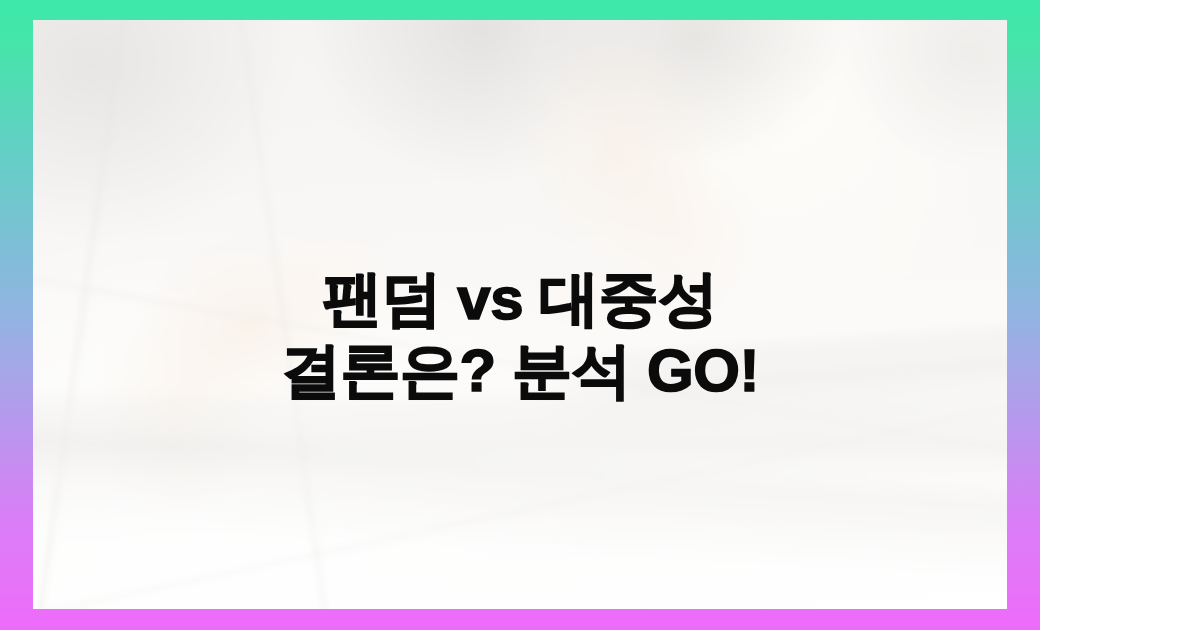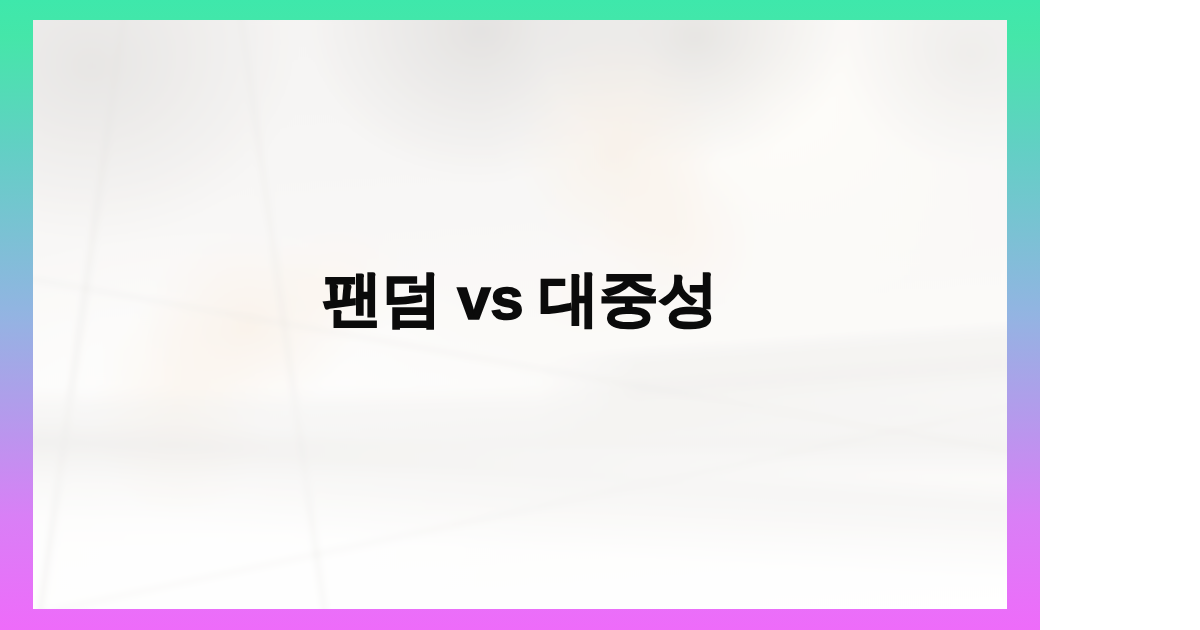--- a/index.html
+++ b/index.html
@@ -200,16 +200,17 @@
       <div class="photo-layer ph-blur"></div>
       <div class="photo-layer ph-wash"></div>
     </div>
 
     <div class="inner-frame">
       <div class="inner-frame-hole"></div>
     </div>
 
     <div class="title-block">
       <span class="title-line">팬덤 vs 대중성</span>
+      <span class="title-line">결론은? 분석 GO!</span>
     </div>
 
   </div>
 </div>
 
 </body></html>

